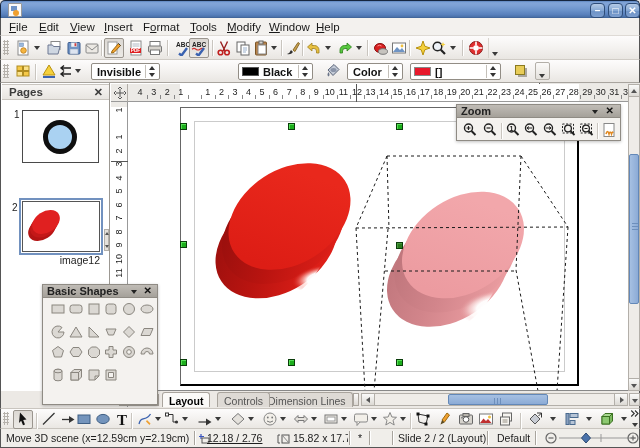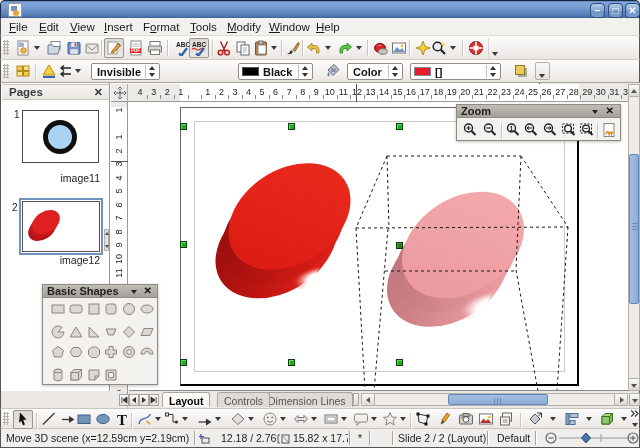--- a/index.html
+++ b/index.html
@@ -303,21 +303,20 @@
     <div id="pages">
       <div id="pageshdr">
           <b>Pages</b>
           <span class="x">✕</span>
         </div>
 
       <div class="abs" style="left:12px;top:26px;font-size:10px;color:#222;">1</div>
       <div class="abs" style="left:20px;top:27px;width:77px;height:53px;background:#fff;border:1px solid #4a4a4a;">
         <div class="abs" style="left:20px;top:9px;width:34px;height:34px;border-radius:50%;background:#aad2f2;border:5px solid #0f0f0f;"></div>
       </div>
-      <div class="abs" style="left:0;top:89px;width:98px;text-align:right;font-size:10.5px;color:#222;">image11</div>
 
       <div class="abs" style="left:10px;top:119px;font-size:10px;color:#222;">2</div>
       <div class="abs" style="left:17px;top:115px;width:84px;height:57px;border:2px solid #7191bf;background:#fff;">
         <div class="abs" style="left:1px;top:1px;right:1px;bottom:1px;border:1px solid #555;">
           <svg width="78" height="51">
               <g transform="translate(23,20)">
             <ellipse cx="-4" cy="7" rx="15" ry="10.5" transform="rotate(-33 -4 7)" fill="#b41414"></ellipse>
             <ellipse cx="-2" cy="3.5" rx="15" ry="10.5" transform="rotate(-33 -2 3.5)" fill="#c41818"></ellipse>
             <ellipse cx="0" cy="0" rx="15" ry="10.5" transform="rotate(-33 0 0)" fill="#e02020"></ellipse>
           </g>
@@ -678,21 +677,21 @@
       </div>
   </div>
 
   <div id="status">
     <span class="stext" style="left:5px;">Move 3D scene (x=12.59cm y=2.19cm)</span>
     <span class="sdiv" style="left:193px;"></span>
     <svg class="abs" style="left:197px;top:4px;" width="12" height="11">
         <path d="M3 1 v5 M1 3.5 h5" stroke="#3a55c0" stroke-width="1.2"></path>
         <rect x="4" y="5" width="7" height="5" fill="none" stroke="#555"></rect>
       </svg>
-    <span class="stext" style="left:220px;">12.18 / 2.76</span>
+    <span class="stext" style="left:206px;text-decoration:underline;">12.18 / 2.76</span>
     <svg class="abs" style="left:276px;top:4px;" width="13" height="11">
         <path d="M1 2 v8 M1 2 h2 M1 10 h2" stroke="#555"></path>
         <rect x="5" y="2" width="7" height="8" fill="none" stroke="#555"></rect>
         <path d="M5 2 l7 8" stroke="#888"></path>
       </svg>
     <span class="stext" style="left:292px;width:55px;overflow:hidden;display:inline-block;">15.82 x 17.74</span>
     <span class="sdiv" style="left:348px;"></span>
     <span class="stext" style="left:357px;">*</span>
     <span class="sdiv" style="left:368px;"></span>
     <span class="sdiv" style="left:391px;"></span>
@@ -756,21 +755,21 @@
           <path d="M9.5 9 L13.5 13" stroke="#222" stroke-width="1.8"></path>
         </svg>
         <div class="tsep" style="left:140px;"></div>
         <svg class="abs" style="left:144px;top:3px;" width="16" height="16" viewBox="0 0 16 16">
           <rect x="3" y="1.5" width="10" height="13" fill="#fff" stroke="#888"></rect>
           <path d="M5 12 q1.5 -5 3 0 q1 -4 2.5 0 q1 -3 1.5 -1" stroke="#e08820" stroke-width="1.6" fill="none"></path>
         </svg>
       </div>
   </div>
 
-  <div class="float" style="left:42px;top:284px;width:116px;height:101px;text-decoration:underline;">
+  <div class="float" style="left:42px;top:284px;width:116px;height:121px;text-decoration:underline;">
     <div class="fhdr">
         <b>Basic Shapes</b>
         <span class="tri" style="right:20px;"></span>
         <span class="x" style="right:5px;">✕</span>
       </div>
     <div id="shapeicons" style="position:absolute;left:0;top:14px;width:116px;height:87px;">
         <svg class="abs" style="left:7px;top:1.5px;" width="16" height="16" viewBox="0 0 16 16">
           <rect x="2" y="4" width="12" height="8" fill="#dbd8d3" stroke="#8a867f"></rect>
         </svg>
         <svg class="abs" style="left:25px;top:1.5px;" width="16" height="16" viewBox="0 0 16 16">

